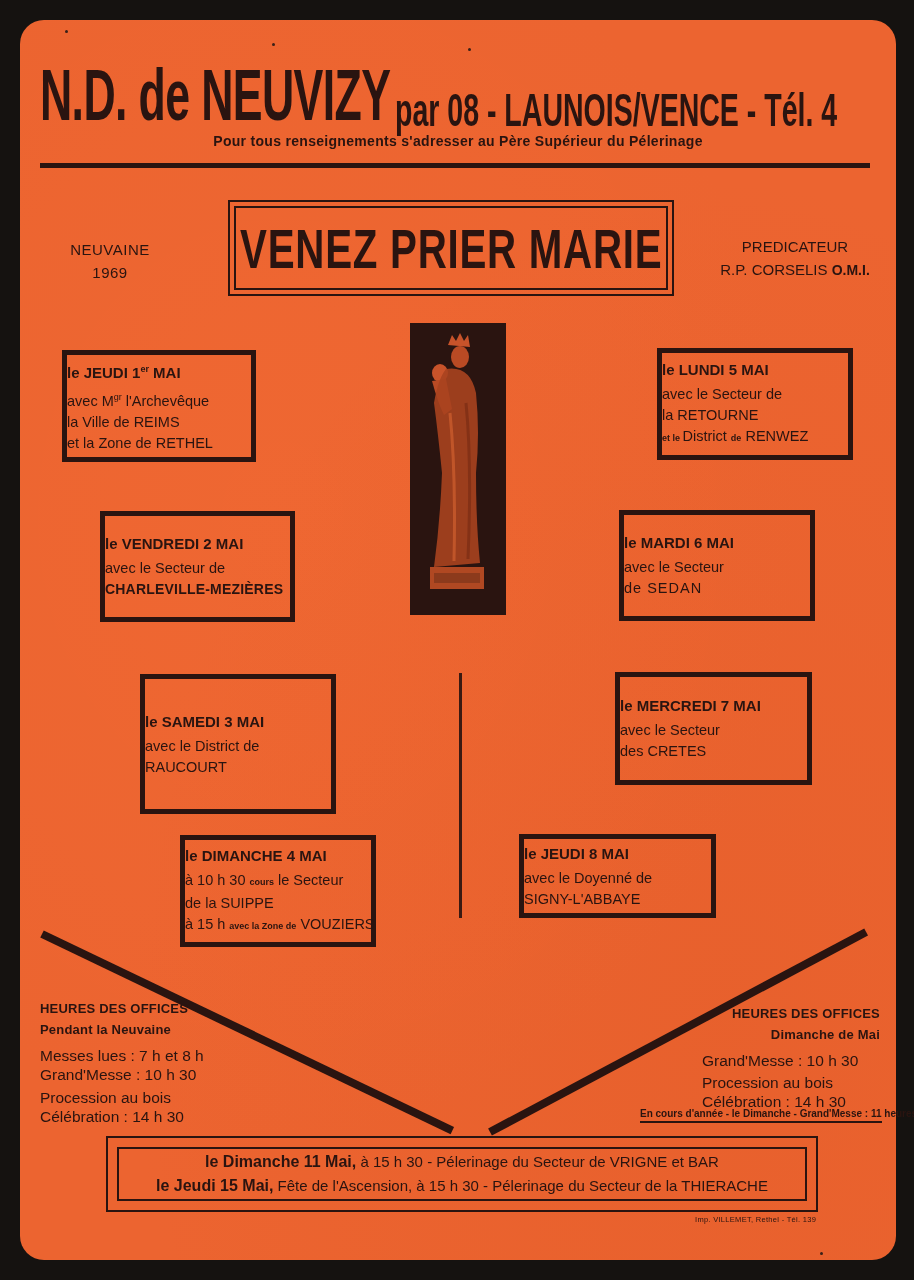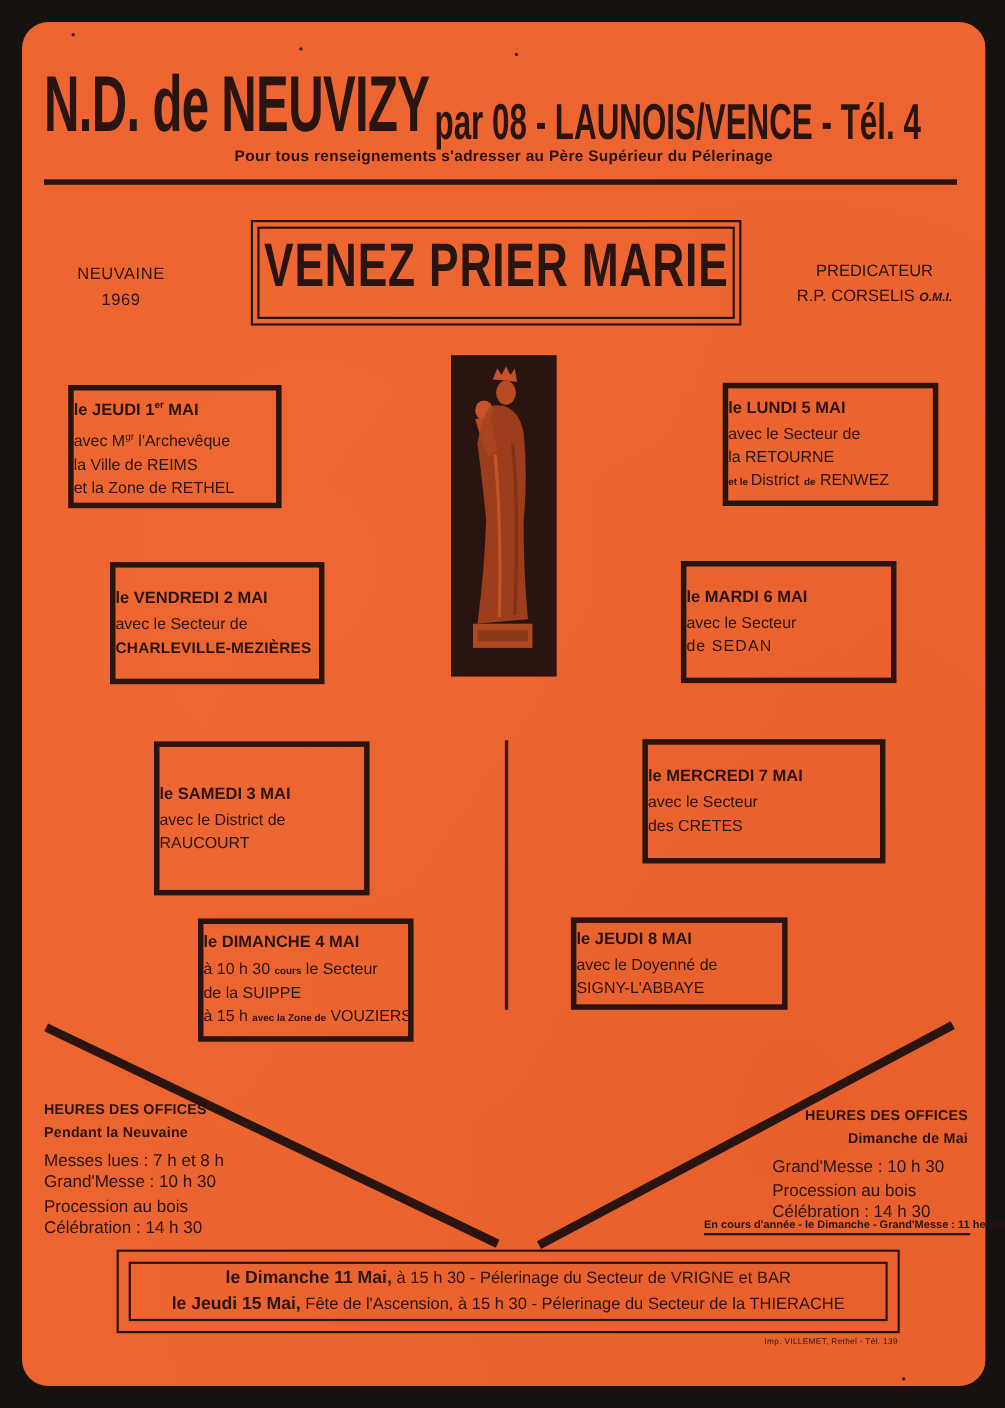--- a/index.html
+++ b/index.html
@@ -31,28 +31,28 @@
   }
   .rule {
     left: 20px; top: 143px; width: 830px; height: 5px; background: #2a1410;
   }
   .main-title-box {
     left: 208px; top: 180px; width: 446px; height: 96px; border: 2px solid #2a1410;
     box-sizing: border-box; padding: 4px;
   }
   .main-title-inner {
     width: 100%; height: 100%; border: 2px solid #2a1410; box-sizing: border-box;
-    display: flex; justify-content: center; overflow: hidden;
+    display: flex; align-items: center; justify-content: center; overflow: hidden;
   }
   .main-title-text {
     font-weight: bold; font-size: 56px; white-space: nowrap; transform: scaleX(0.72); letter-spacing: 1px;
   }
   .side-left { left: 30px; top: 218px; width: 120px; text-align: center; font-size: 15px; line-height: 23px; letter-spacing: 0.5px; }
   .side-right { left: 690px; top: 215px; width: 170px; text-align: center; font-size: 15px; line-height: 23px; }
-  .oml { font-size: 11px; font-weight: bold; font-style: italic; }
+  .oml { font-size: 14px; font-weight: bold; }
   .box {
     position: absolute; border: 5px solid #2a1410; box-sizing: border-box; text-align: left;
     display: flex; flex-direction: column; justify-content: center;
   }
   .box .head { font-weight: bold; font-size: 15px; line-height: 22px; margin-bottom: 3px; white-space: nowrap; }
   .box .line { font-size: 14.5px; line-height: 21px; white-space: nowrap; }
   .box .narrow { font-weight: bold; font-size: 14px; letter-spacing: 0.2px; }
   .tiny { font-size: 9px; font-weight: bold; }
   .image-panel {
     left: 390px; top: 303px; width: 96px; height: 292px; background: #2a1410; overflow: hidden;
@@ -164,21 +164,21 @@
     <div class="line">la RETOURNE</div>
     <div class="line"><span class="tiny">et le </span><span>District </span><span class="tiny">de</span><span> RENWEZ</span></div>
   </div>
 
   <div class="box" style="left:599px;top:490px;width:196px;height:111px">
     <div class="head">le MARDI 6 MAI</div>
     <div class="line">avec le Secteur</div>
     <div class="line" style="letter-spacing:1px">de SEDAN</div>
   </div>
 
-  <div class="box" style="left:564px;top:652px;width:221px;height:113px">
+  <div class="box" style="left:595px;top:652px;width:197px;height:113px">
     <div class="head">le MERCREDI 7 MAI</div>
     <div class="line">avec le Secteur</div>
     <div class="line">des CRETES</div>
   </div>
 
   <div class="box" style="left:499px;top:814px;width:197px;height:84px">
     <div class="head">le JEUDI 8 MAI</div>
     <div class="line">avec le Doyenné de</div>
     <div class="line">SIGNY-L'ABBAYE</div>
   </div>

